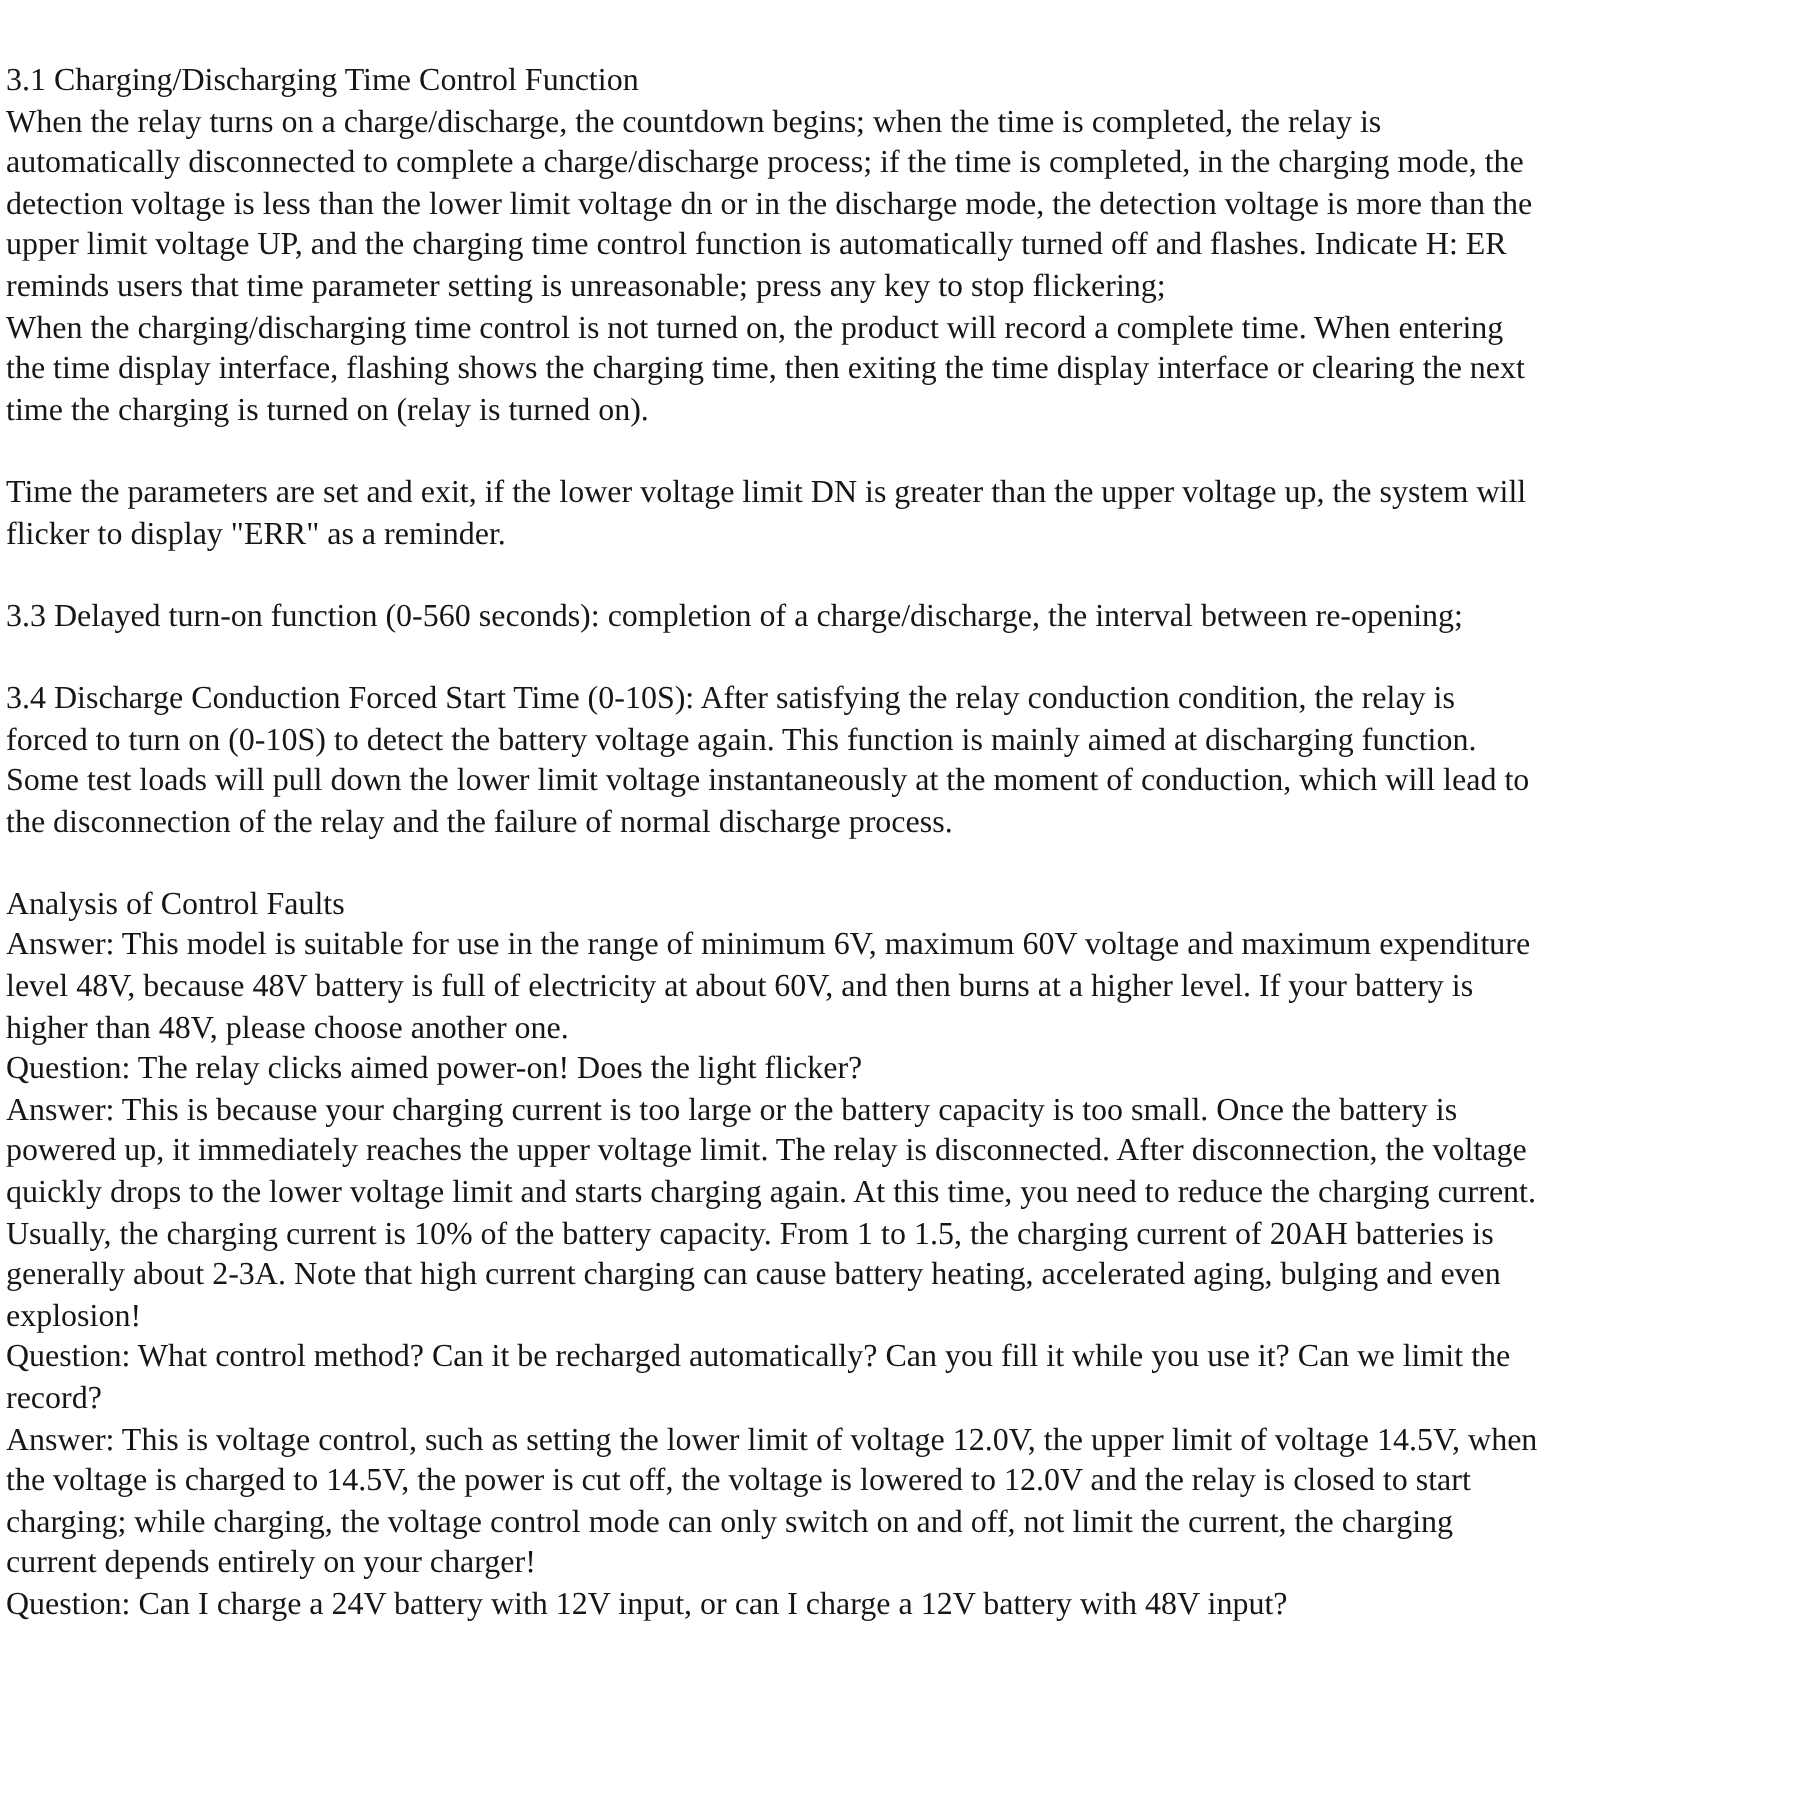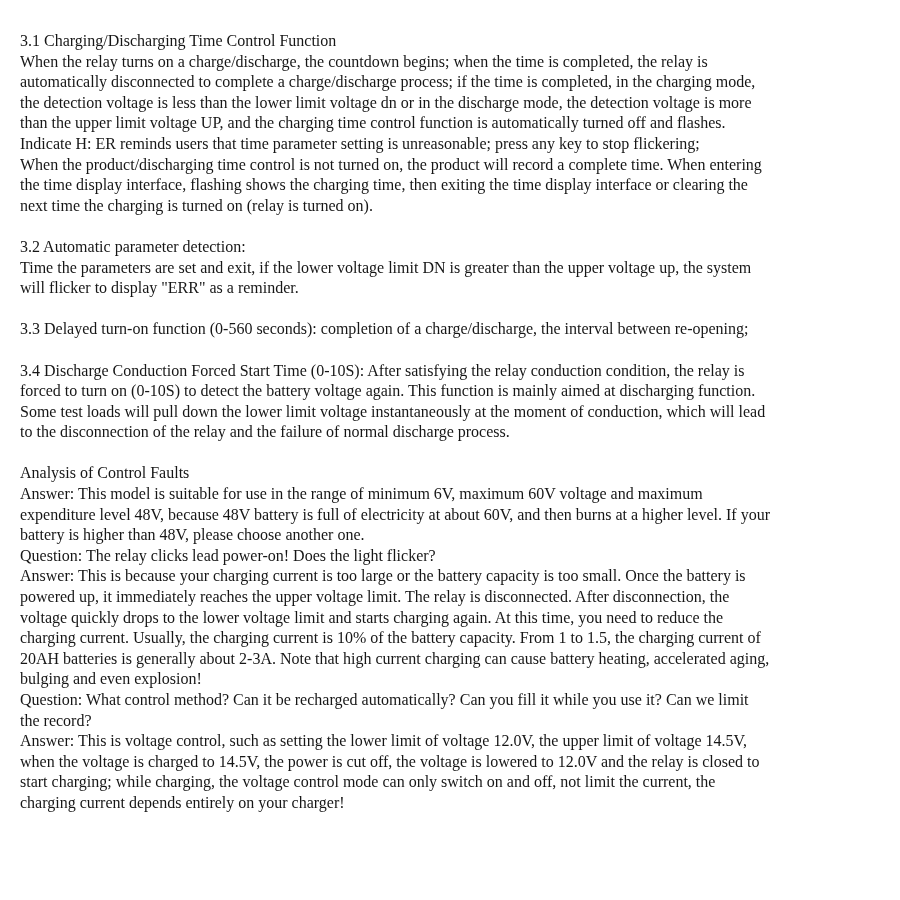--- a/index.html
+++ b/index.html
@@ -5,21 +5,21 @@
   html, body {
     margin: 0;
     padding: 0;
     background: #ffffff;
   }
   .page {
     position: relative;
     width: 779px;
     height: 900px;
     box-sizing: border-box;
-    padding: 31px 9px 0 20px;
+    padding: 31px 9px 0 3px;
     background: #ffffff;
     overflow: hidden;
     font-family: "Liberation Serif", "DejaVu Serif", serif;
     font-size: 16px;
     line-height: 20.6px;
     color: #161616;
   }
   .doc-body {
     width: 100%;
   }
@@ -37,34 +37,34 @@
   }
 </style>
 </head>
 <body>
 
 <div class="page">
   <div class="doc-body">
       <div class="section">
         <p>3.1 Charging/Discharging Time Control Function</p>
         <p>When the relay turns on a charge/discharge, the countdown begins; when the time is completed, the relay is automatically disconnected to complete a charge/discharge process; if the time is completed, in the charging mode, the detection voltage is less than the lower limit voltage dn or in the discharge mode, the detection voltage is more than the upper limit voltage UP, and the charging time control function is automatically turned off and flashes. Indicate H: ER reminds users that time parameter setting is unreasonable; press any key to stop flickering;</p>
-        <p>When the product/discharging time control is not turned on, the product will record a complete time. When entering the time display interface, flashing shows the charging time, then exiting the time display interface or clearing the next time the charging is turned on (relay is turned on).</p>
+        <p>When the charging/discharging time control is not turned on, the product will record a complete time. When entering the time display interface, flashing shows the charging time, then exiting the time display interface or clearing the next time the charging is turned on (relay is turned on).</p>
       </div>
       <div class="section">
-        <p>3.2 Automatic parameter detection:</p>
         <p>Time the parameters are set and exit, if the lower voltage limit DN is greater than the upper voltage up, the system will flicker to display "ERR" as a reminder.</p>
       </div>
       <div class="section">
         <p>3.3 Delayed turn-on function (0-560 seconds): completion of a charge/discharge, the interval between re-opening;</p>
       </div>
       <div class="section">
         <p>3.4 Discharge Conduction Forced Start Time (0-10S): After satisfying the relay conduction condition, the relay is forced to turn on (0-10S) to detect the battery voltage again. This function is mainly aimed at discharging function. Some test loads will pull down the lower limit voltage instantaneously at the moment of conduction, which will lead to the disconnection of the relay and the failure of normal discharge process.</p>
       </div>
       <div class="section">
         <p>Analysis of Control Faults</p>
         <p>Answer: This model is suitable for use in the range of minimum 6V, maximum 60V voltage and maximum expenditure level 48V, because 48V battery is full of electricity at about 60V, and then burns at a higher level. If your battery is higher than 48V, please choose another one.</p>
-        <p>Question: The relay clicks lead power-on! Does the light flicker?</p>
+        <p>Question: The relay clicks aimed power-on! Does the light flicker?</p>
         <p>Answer: This is because your charging current is too large or the battery capacity is too small. Once the battery is powered up, it immediately reaches the upper voltage limit. The relay is disconnected. After disconnection, the voltage quickly drops to the lower voltage limit and starts charging again. At this time, you need to reduce the charging current. Usually, the charging current is 10% of the battery capacity. From 1 to 1.5, the charging current of 20AH batteries is generally about 2-3A. Note that high current charging can cause battery heating, accelerated aging, bulging and even explosion!</p>
         <p>Question: What control method? Can it be recharged automatically? Can you fill it while you use it? Can we limit the record?</p>
         <p>Answer: This is voltage control, such as setting the lower limit of voltage 12.0V, the upper limit of voltage 14.5V, when the voltage is charged to 14.5V, the power is cut off, the voltage is lowered to 12.0V and the relay is closed to start charging; while charging, the voltage control mode can only switch on and off, not limit the current, the charging current depends entirely on your charger!</p>
+        <p>Question: Can I charge a 24V battery with 12V input, or can I charge a 12V battery with 48V input?</p>
       </div>
     </div>
 </div>
 
 </body></html>

